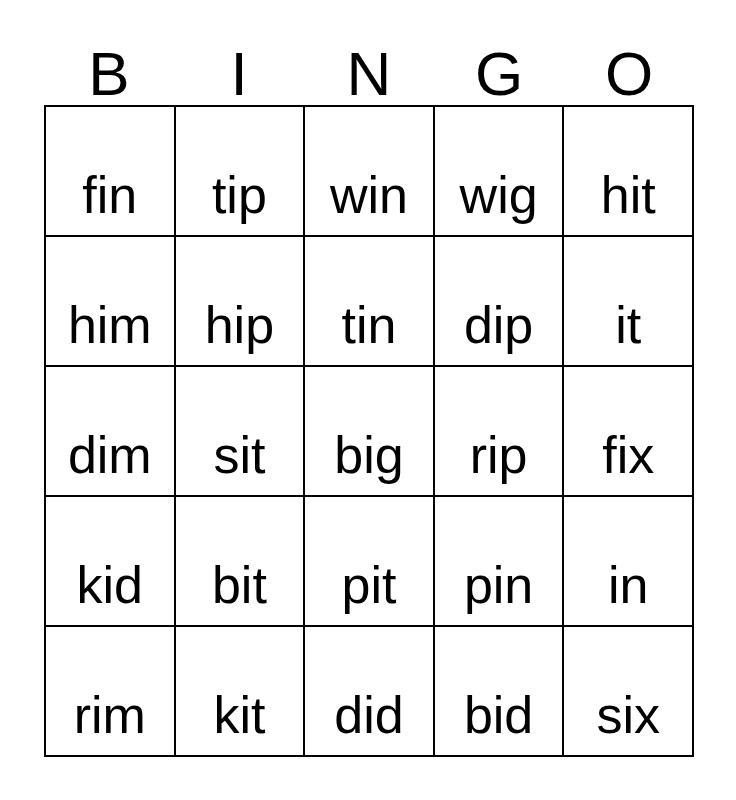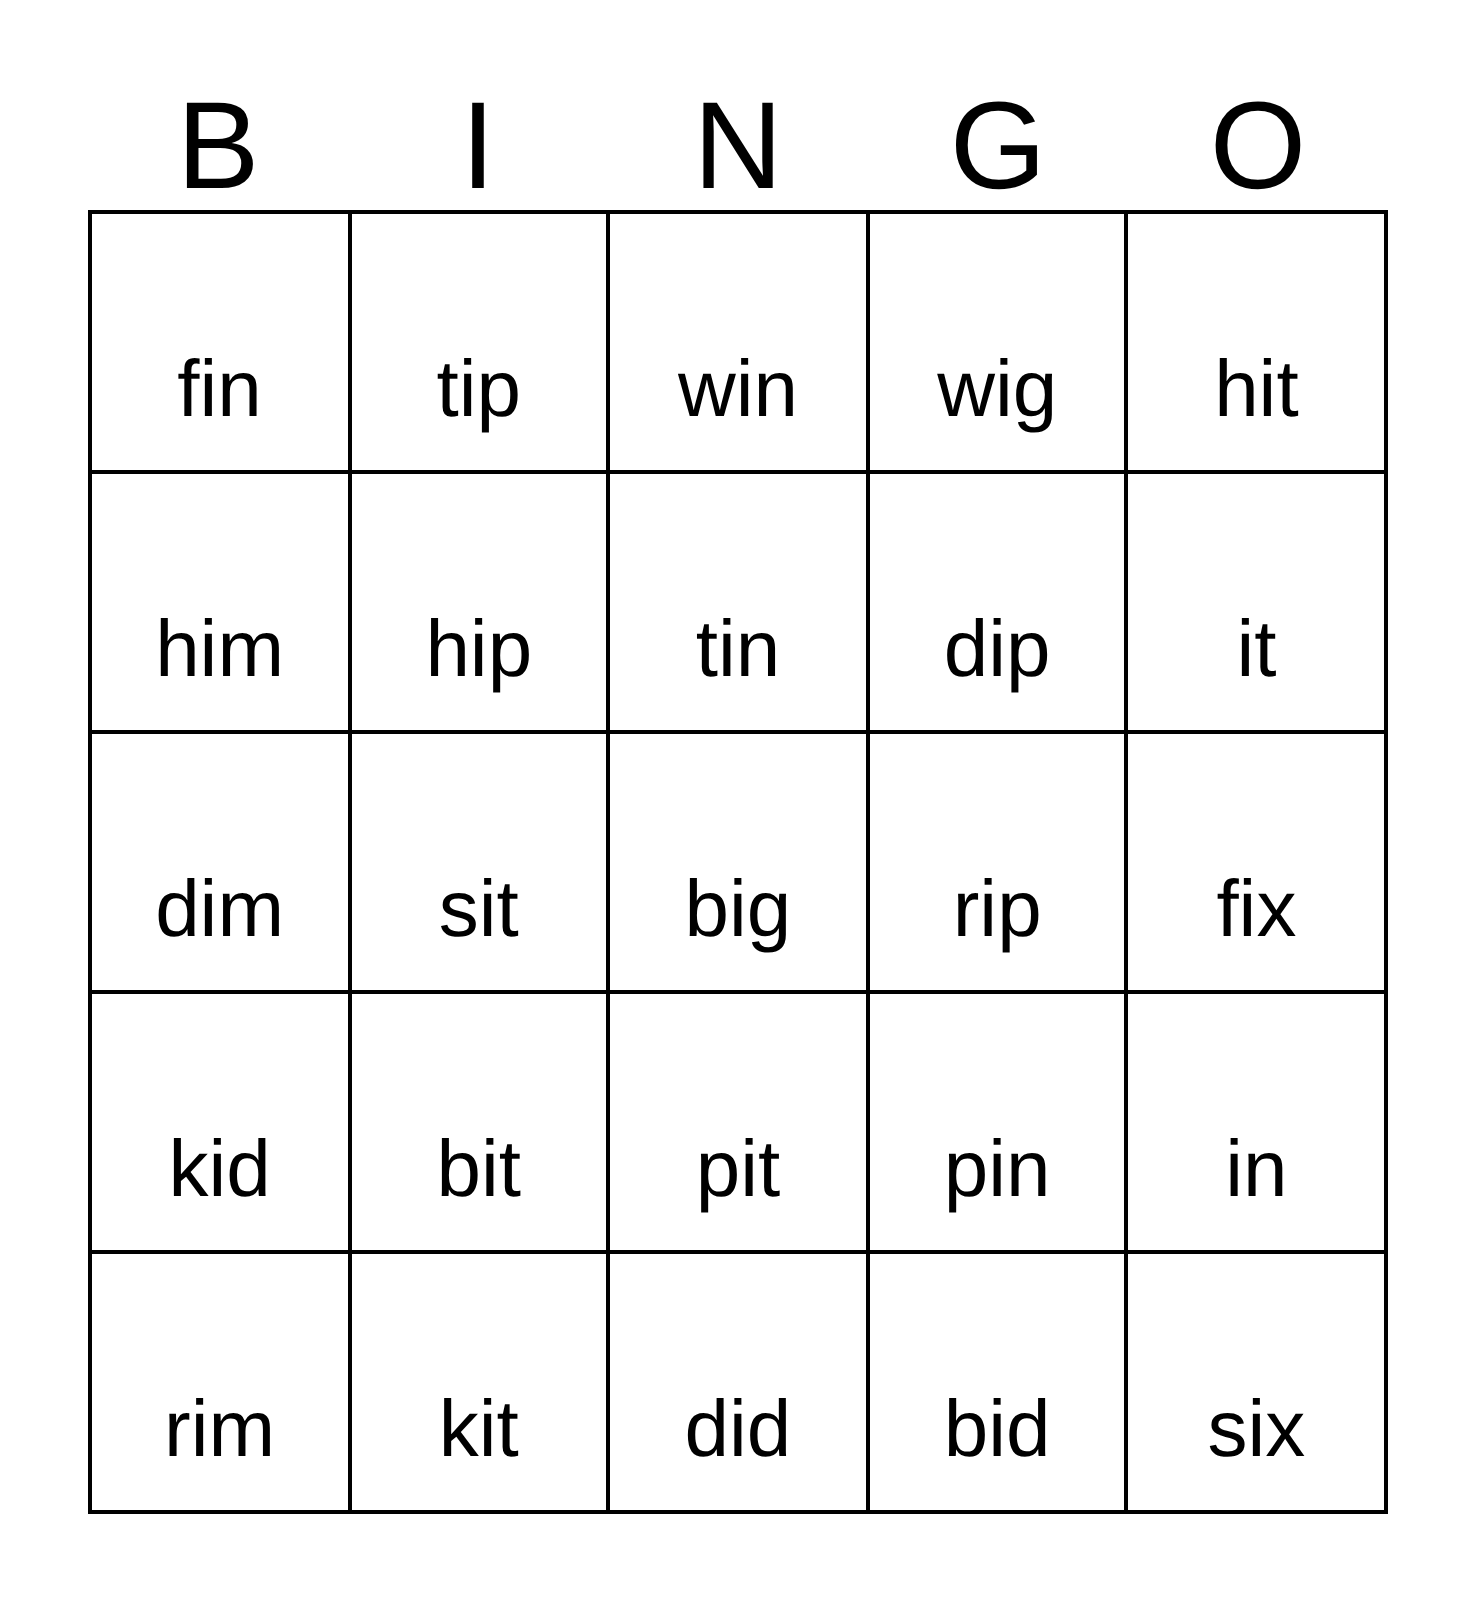--- a/index.html
+++ b/index.html
@@ -71,21 +71,21 @@
     box-sizing: border-box;
     border-right: 2px solid #000000;
     border-bottom: 2px solid #000000;
     display: flex;
     align-items: center;
     justify-content: center;
     background: #ffffff;
     overflow: hidden;
   }
   .cell-text {
-    font-size: 40px;
+    font-size: 52px;
     font-weight: 400;
     line-height: 1;
     white-space: nowrap;
     display: block;
     margin-top: 48px;
   }
 </style>
 </head>
 <body>
 

